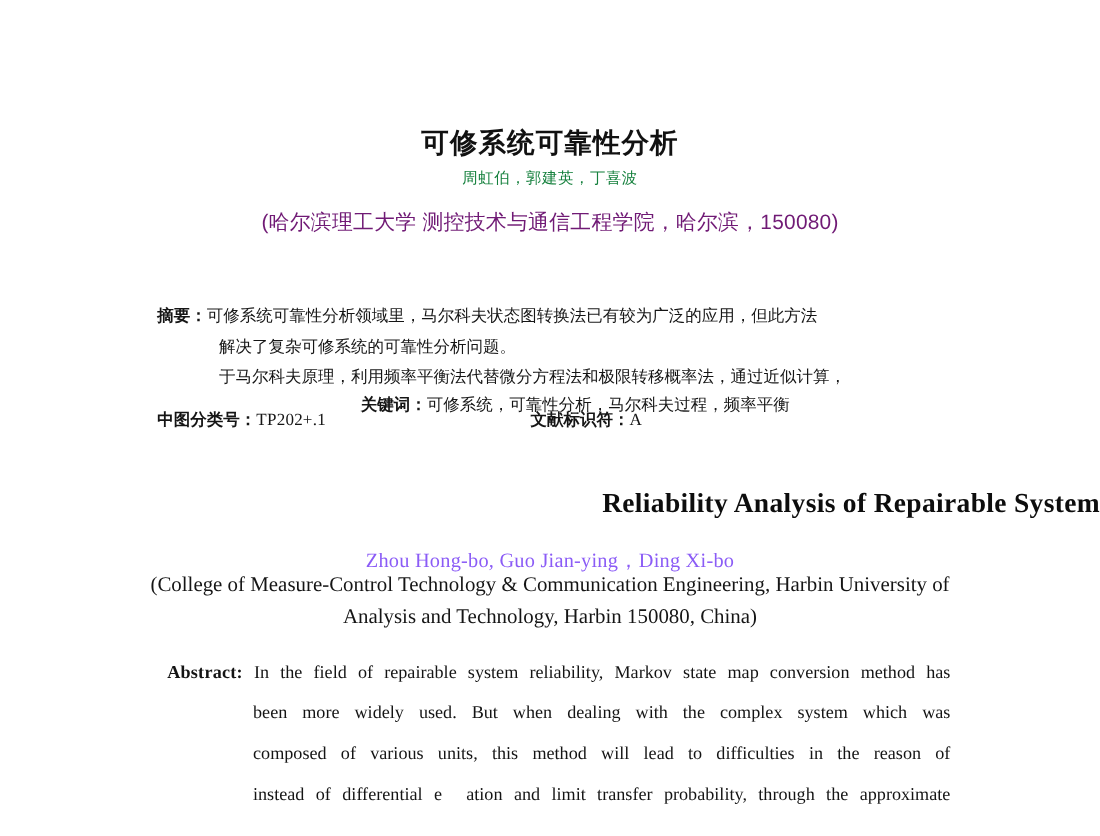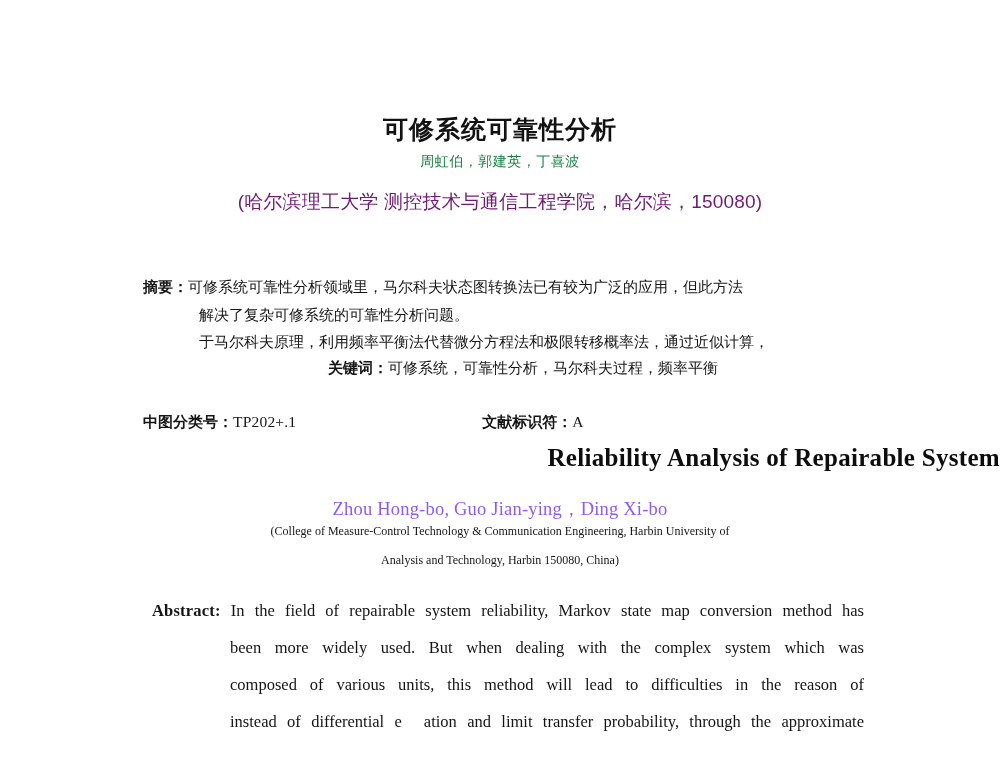--- a/index.html
+++ b/index.html
@@ -101,21 +101,21 @@
   }
   .cn-keywords .label,
   .cn-class .label,
   .cn-class .label2 {
     font-family: "DejaVu Sans", sans-serif;
     font-weight: bold;
     font-size: 15px;
   }
   .cn-class {
     position: absolute;
-    top: 408px;
+    top: 368px;
     left: 143px;
     width: 760px;
     font-family: "DejaVu Serif", serif;
     font-size: 15px;
     line-height: 27px;
     white-space: nowrap;
     color: #151515;
   }
   .cn-class .gap {
     display: inline-block;
@@ -152,21 +152,21 @@
     letter-spacing: 0.2px;
     color: #8b5cf6;
   }
   .en-affil {
     position: absolute;
     top: 517px;
     left: 120px;
     width: 760px;
     text-align: center;
     font-family: "Liberation Serif", serif;
-    font-size: 12px;
+    font-size: 19px;
     line-height: 29px;
     color: #151515;
   }
   .en-affil .affil-line {
     display: block;
     white-space: nowrap;
   }
 
   
   .en-abstract {

